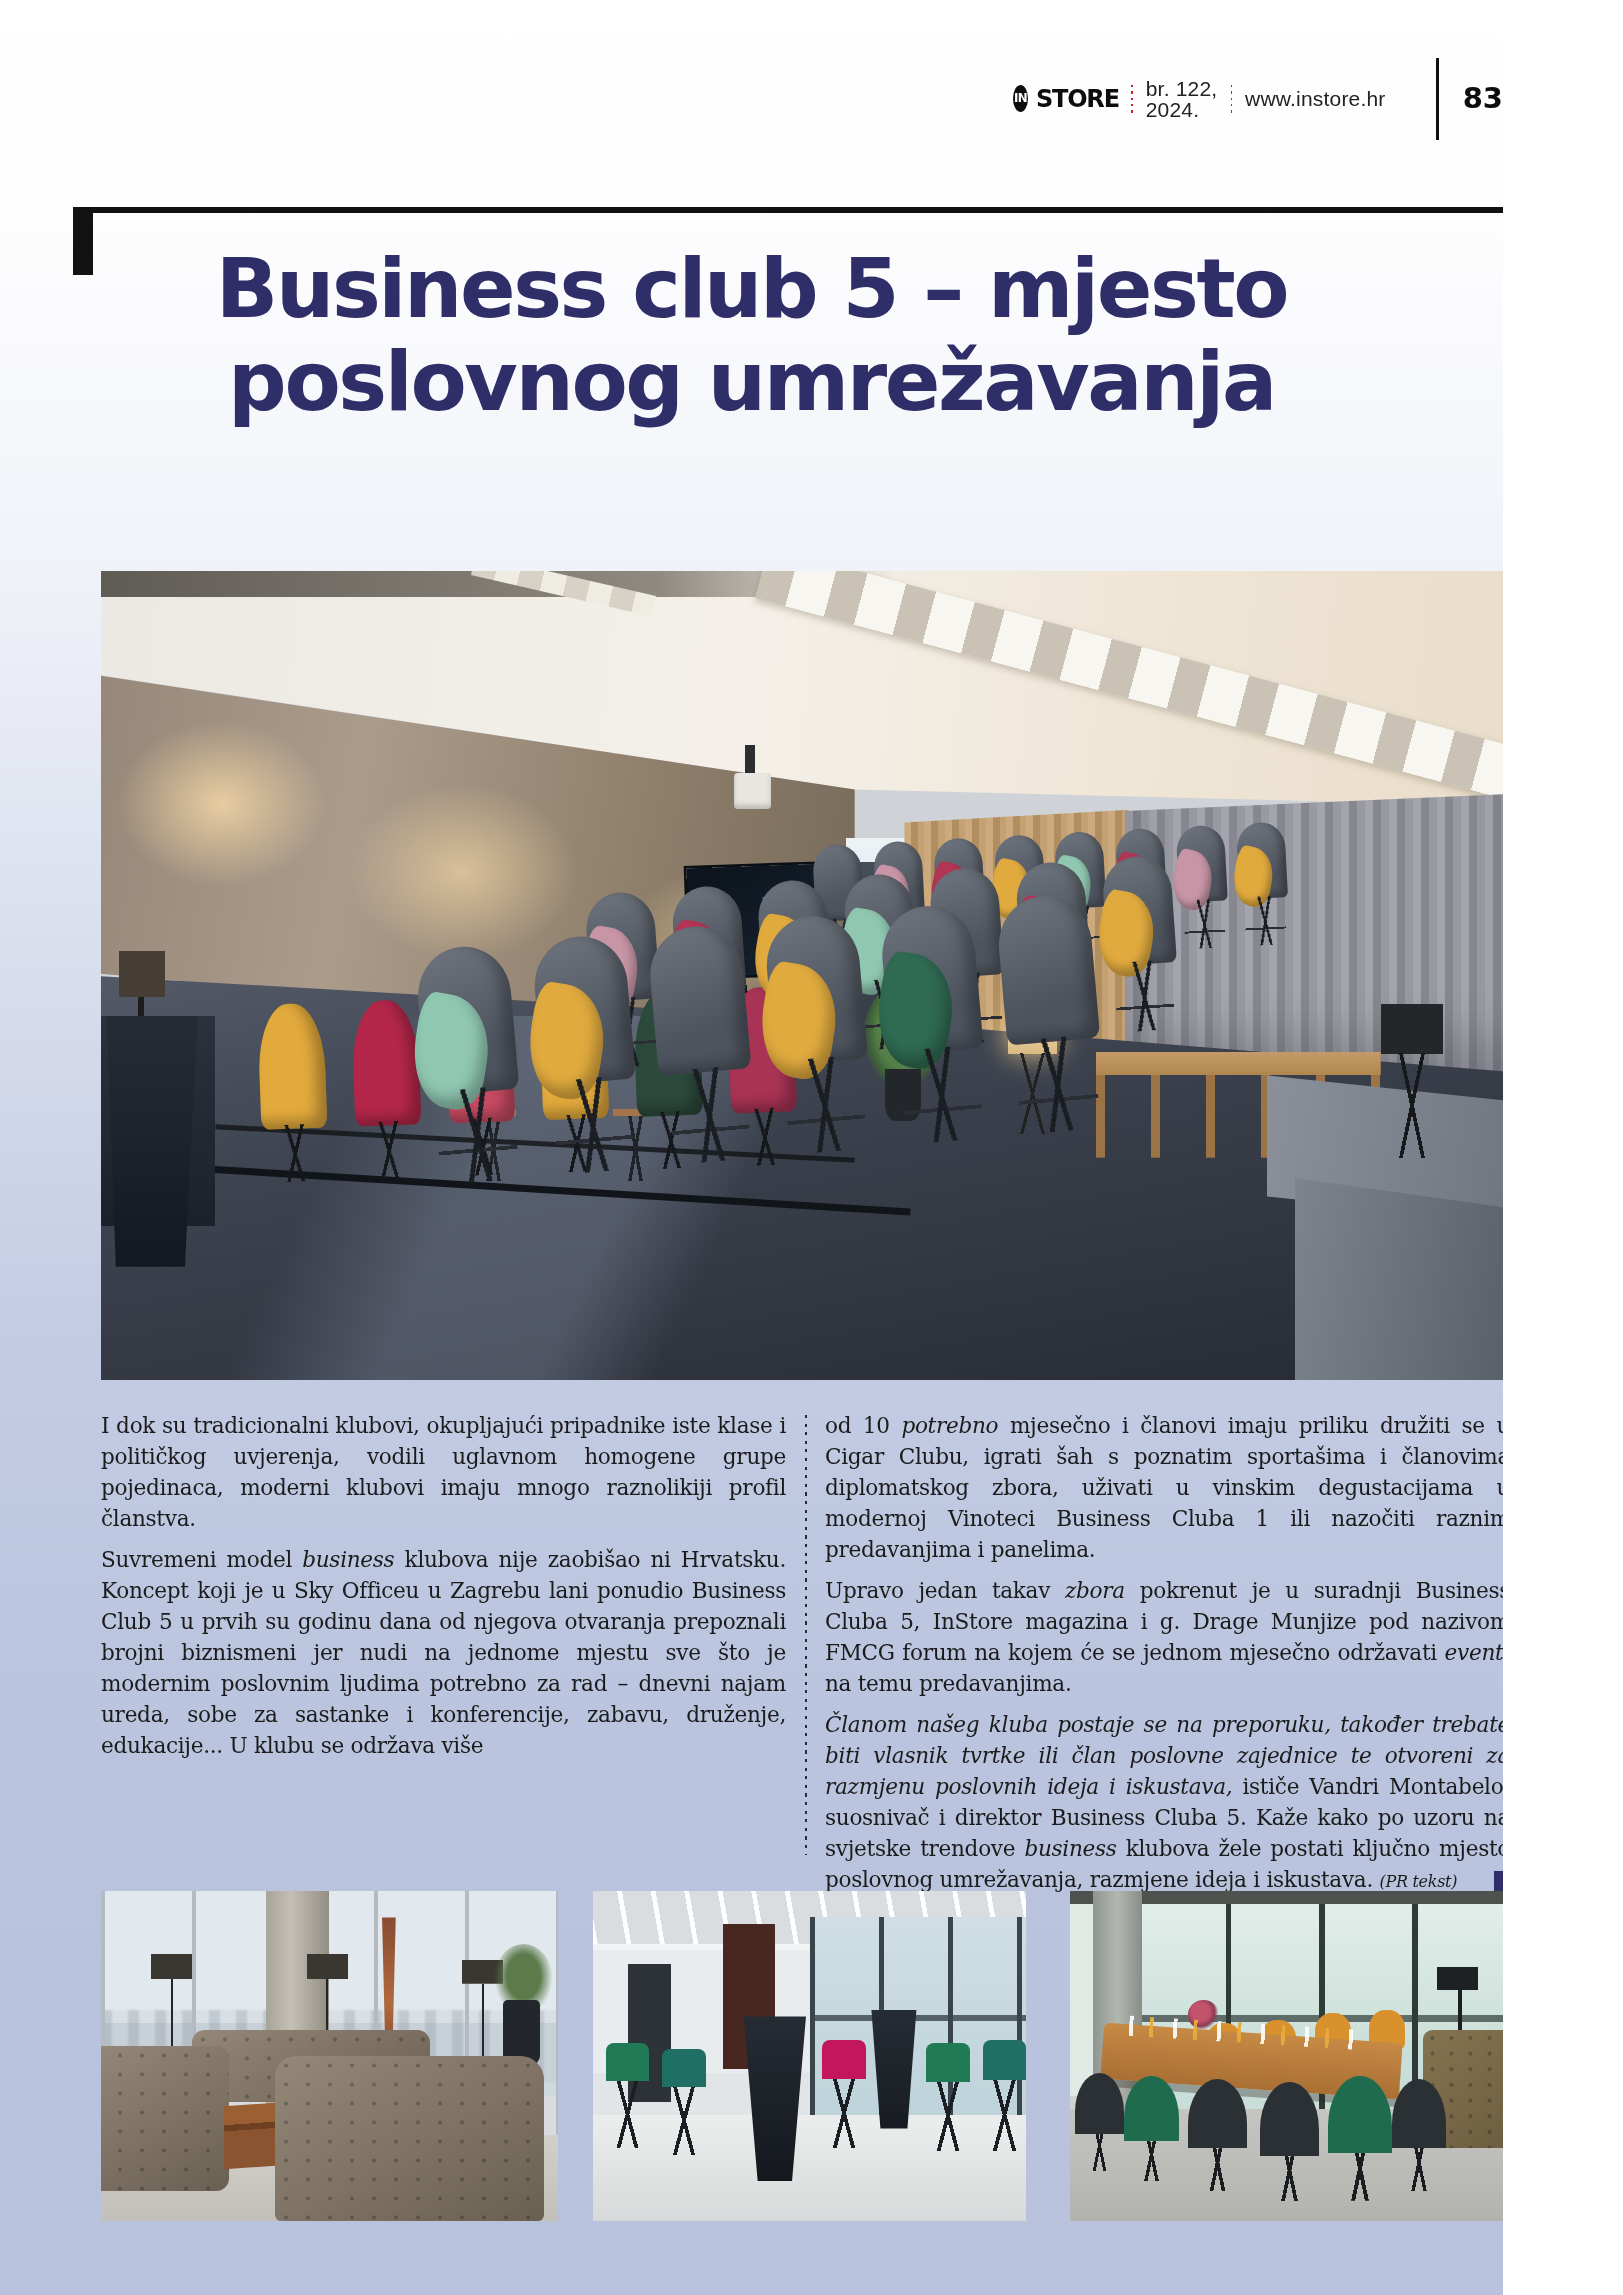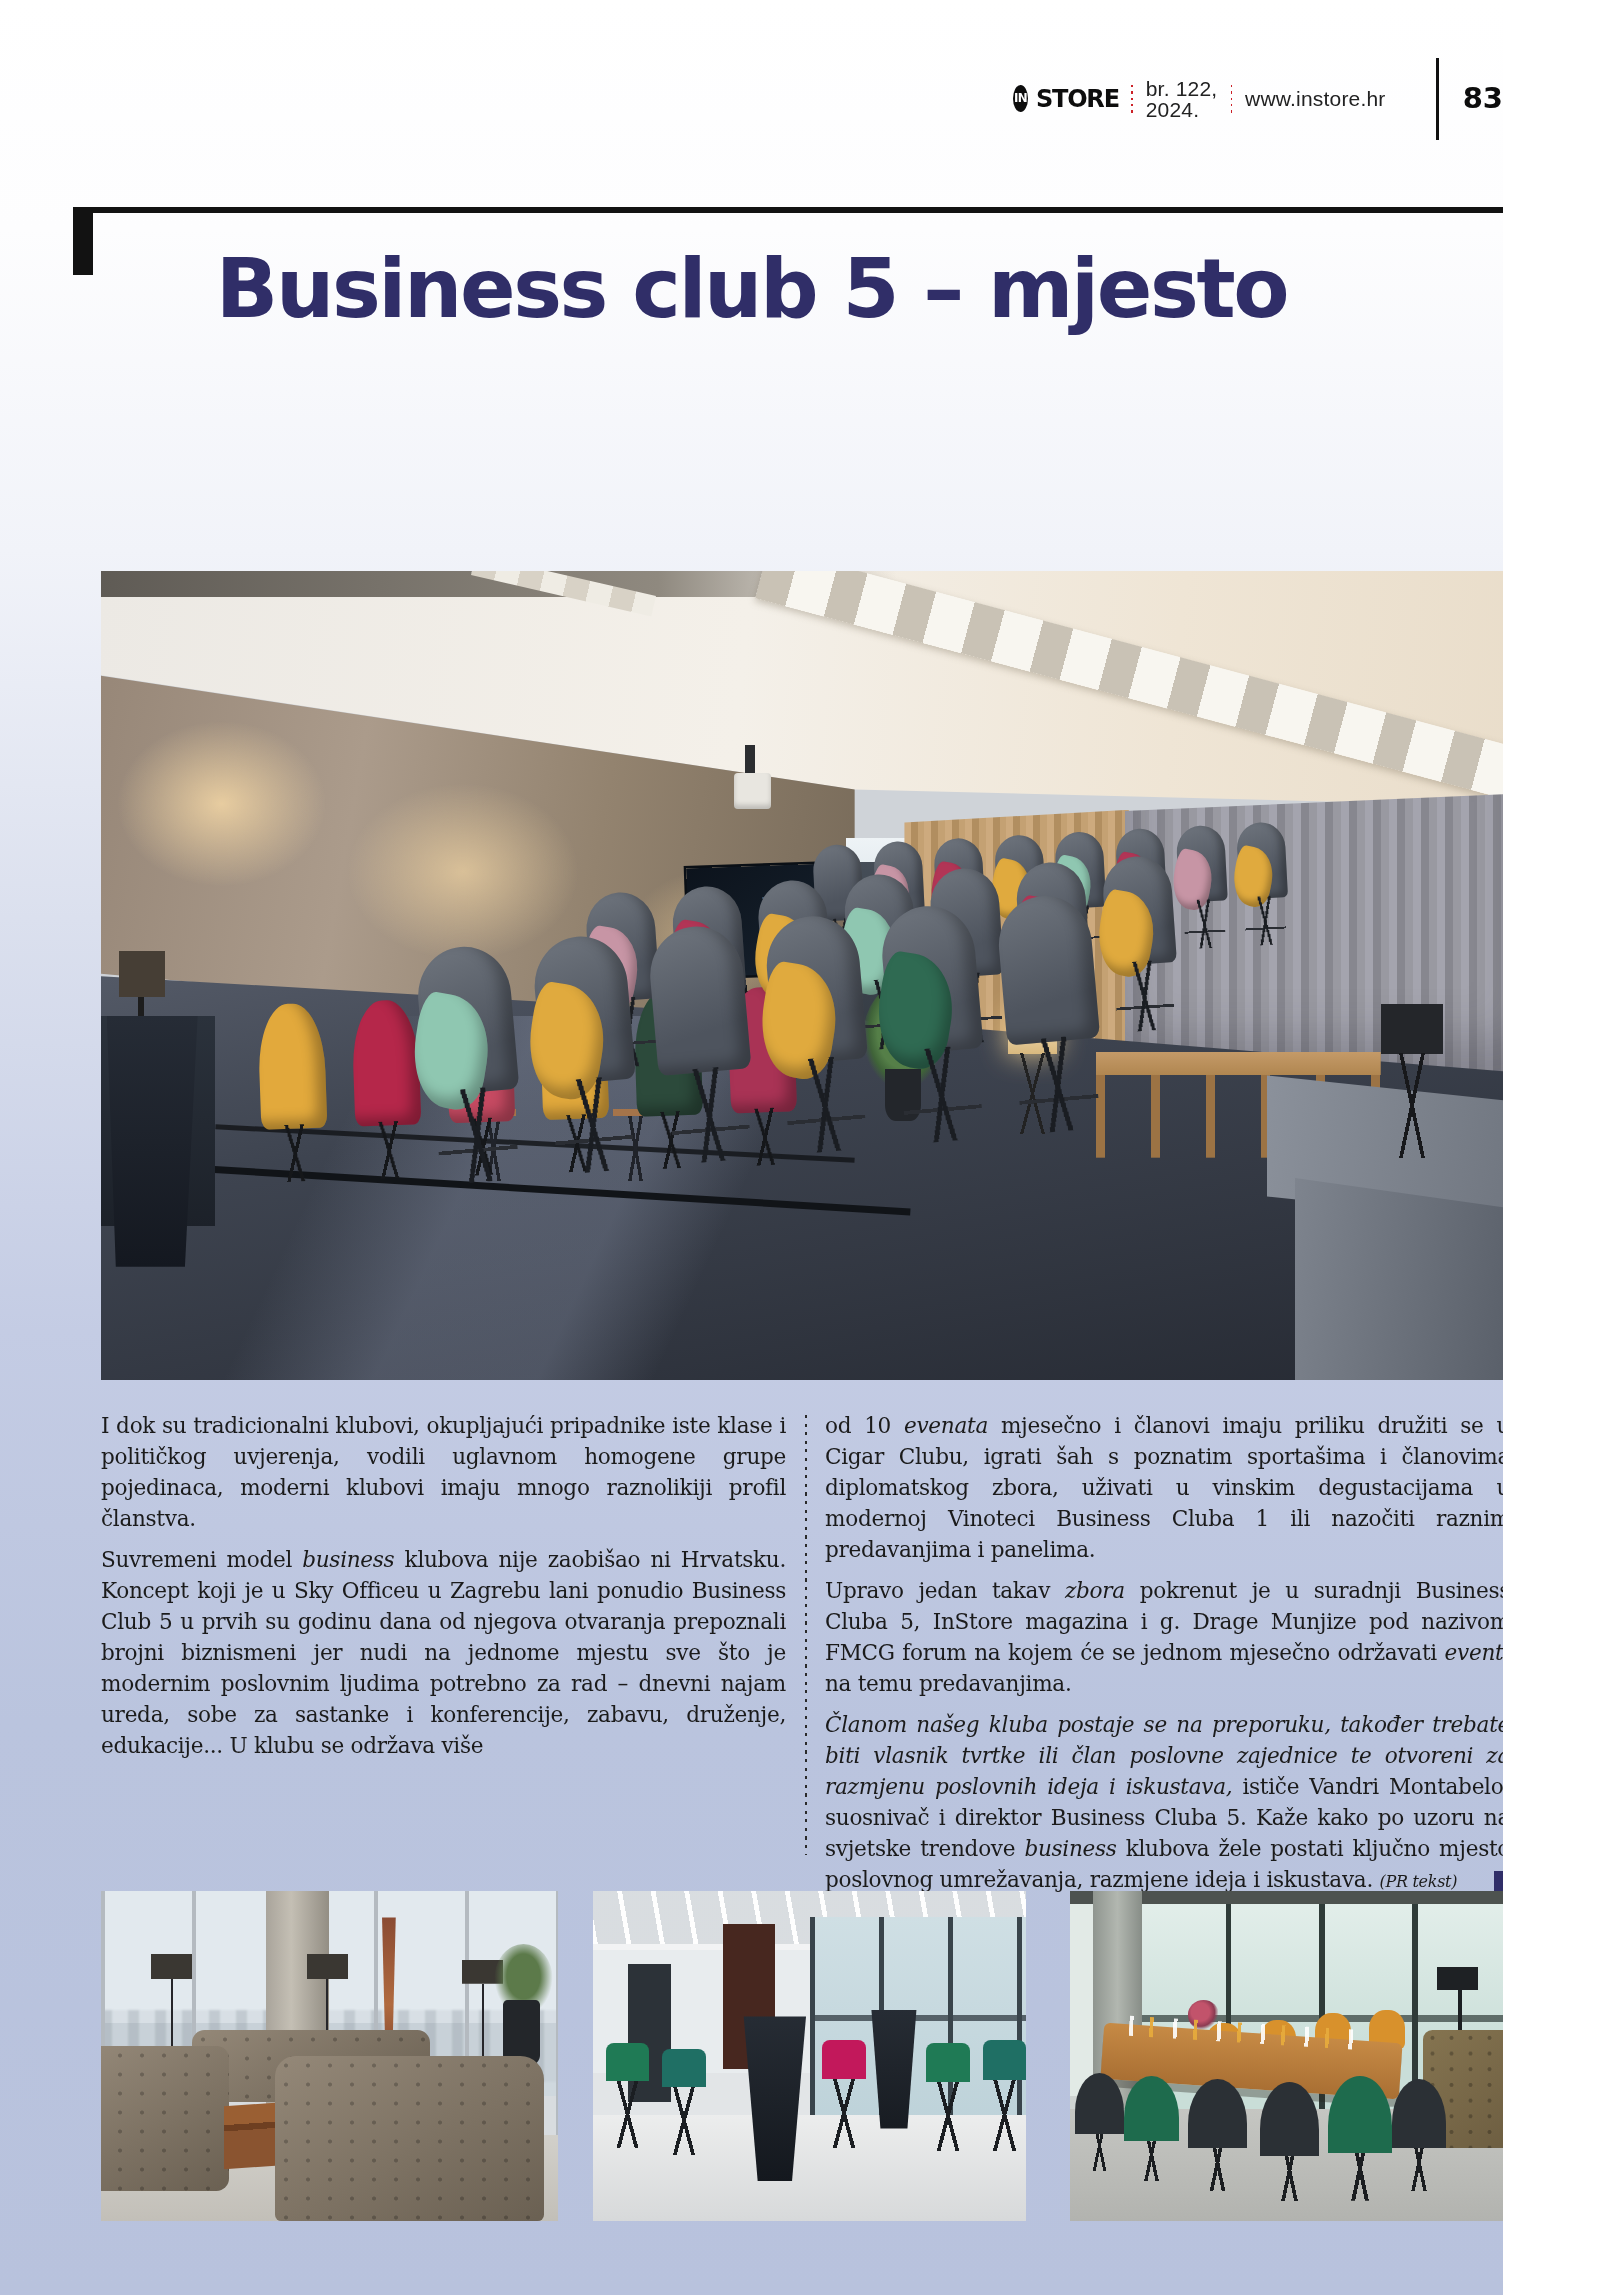--- a/index.html
+++ b/index.html
@@ -217,20 +217,21 @@
     <span class="meta">www.instore.hr</span>
     <span class="vbar"></span>
     <span class="pageno">83</span>
   </div>
 
   <div class="top-rule"></div>
   <div class="top-tick"></div>
 
   <div class="title">
     <div>Business club 5 – mjesto</div>
+    <div>poslovnog umrežavanja</div>
   </div>
 
   <div id="mainph" class="ph">
     <div class="m-ceiling"></div>
     <div class="m-ceilEdge"></div>
     <div class="m-track1"></div>
     <div class="m-track2"></div>
     <div class="m-wall"></div>
     <div class="m-wallglow"></div>
     <div class="m-window">
@@ -401,21 +402,21 @@
       </div>
   </div>
 
   <div class="cols">
     <div class="col left" id="col-left">
         <p><span>I dok su tradicionalni klubovi, okupljajući pripadnike iste klase i političkog uvjerenja, vodili uglavnom homogene grupe pojedinaca, moderni klubovi imaju mnogo raznolikiji profil članstva.</span></p>
         <p><span>Suvremeni model </span><span class="it">business</span><span> klubova nije zaobišao ni Hrvatsku. Koncept koji je u Sky Officeu u Zagrebu lani ponudio Business Club 5 u prvih su godinu dana od njegova otvaranja prepoznali brojni biznismeni jer nudi na jednome mjestu sve što je modernim poslovnim ljudima potrebno za rad – dnevni najam ureda, sobe za sastanke i konferencije, zabavu, druženje, edukacije... U klubu se održava više</span></p>
       </div>
     <div class="col-divider"></div>
     <div class="col right" id="col-right">
-        <p><span>od 10 </span><span class="it">evenata</span><span> mjesečno i članovi imaju priliku družiti se u Cigar Clubu, igrati šah s poznatim sportašima i članovima diplomatskog zbora, uživati u vinskim degustacijama u modernoj Vinoteci Business Cluba 1 ili nazočiti raznim predavanjima i panelima.</span></p>
+        <p><span>od 10 </span><span class="it">potrebno</span><span> mjesečno i članovi imaju priliku družiti se u Cigar Clubu, igrati šah s poznatim sportašima i članovima diplomatskog zbora, uživati u vinskim degustacijama u modernoj Vinoteci Business Cluba 1 ili nazočiti raznim predavanjima i panelima.</span></p>
         <p><span>Upravo jedan takav </span><span class="it">zbora</span><span> pokrenut je u suradnji Business Cluba 5, InStore magazina i g. Drage Munjize pod nazivom FMCG forum na kojem će se jednom mjesečno održavati </span><span class="it">eventi</span><span> na temu predavanjima.</span></p>
         <p><span class="it">Članom našeg kluba postaje se na preporuku, također trebate biti vlasnik tvrtke ili član poslovne zajednice te otvoreni za razmjenu poslovnih ideja i iskustava,</span><span> ističe Vandri Montabelo, suosnivač i direktor Business Cluba 5. Kaže kako po uzoru na svjetske trendove </span><span class="it">business</span><span> klubova žele postati ključno mjesto poslovnog umrežavanja, razmjene ideja i iskustava. </span><span class="it small">(PR tekst)</span><span class="end-square"></span></p>
       </div>
   </div>
 
   <div id="pb1" class="ph">
     <div class="b1-win"></div>
     <div class="b1-city"></div>
     <div class="b1-mull"></div>
     <div class="b1-pillar"></div>

